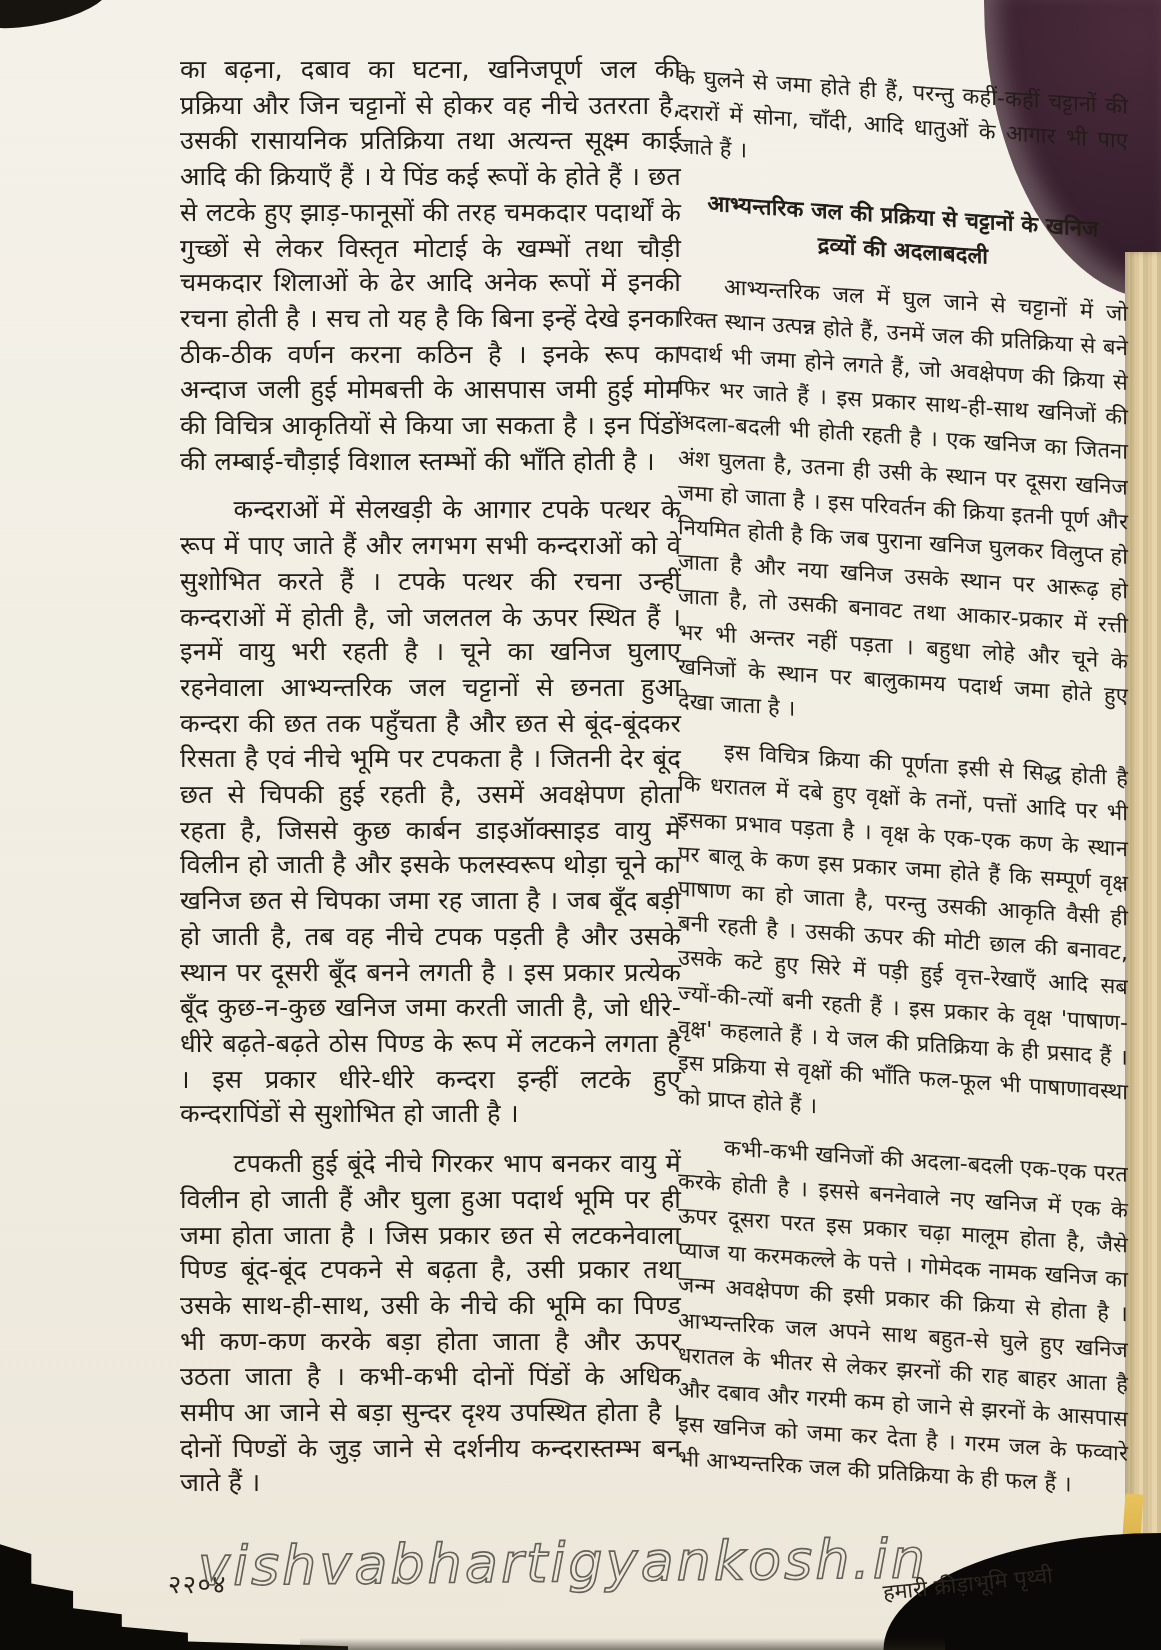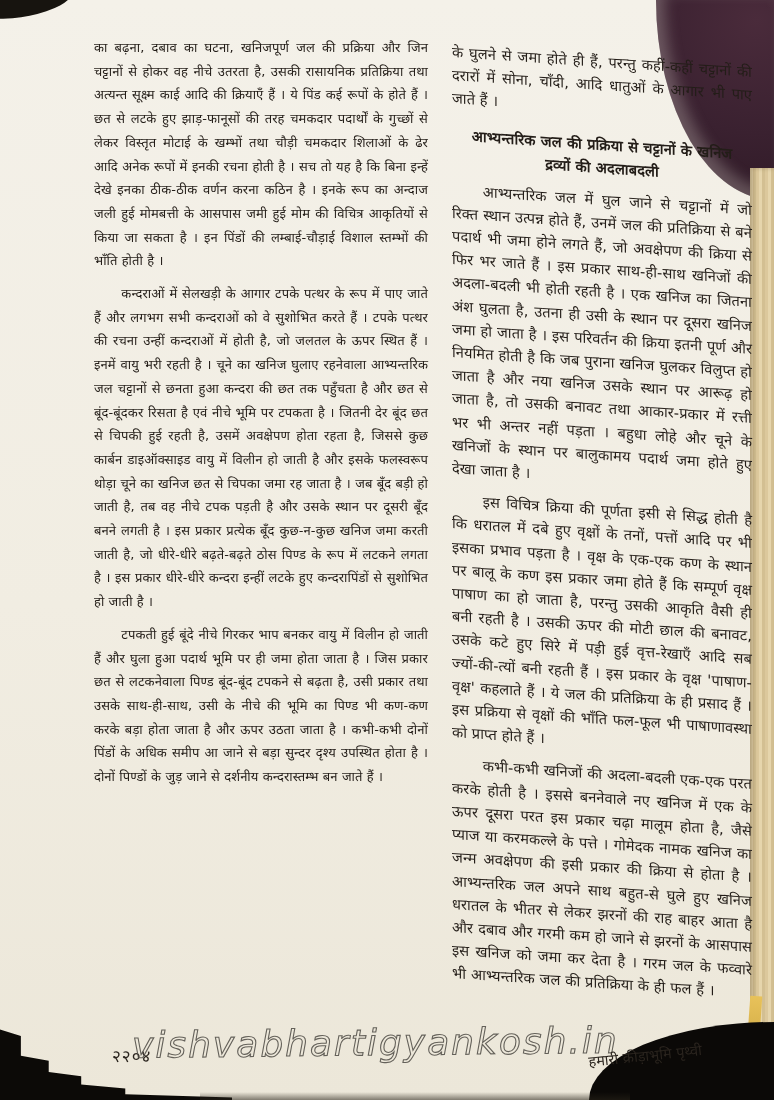--- a/index.html
+++ b/index.html
@@ -49,22 +49,22 @@
   }
   
   .col{
     position:absolute;color:#231d18;
     text-align:justify;
     letter-spacing:.1px;
   }
   .col p{margin:0 0 9px 0;}
   .col p.indent{text-indent:2.1em;}
   .left-col{
-    left:94px;top:36px;width:334px;
-    font-size:13px;line-height:23.7px;
+    left:120px;top:36px;width:334px;
+    font-size:17px;line-height:23.7px;
   }
   .right-col{
     left:452px;top:40px;width:300px;
     font-size:14.6px;line-height:23.2px;
     transform:skewY(3.8deg);transform-origin:0 0;
   }
   .section-heading{
     text-align:center;font-weight:bold;
     margin:13px 0 9px 0 !important;
     line-height:23px;text-indent:0 !important;

